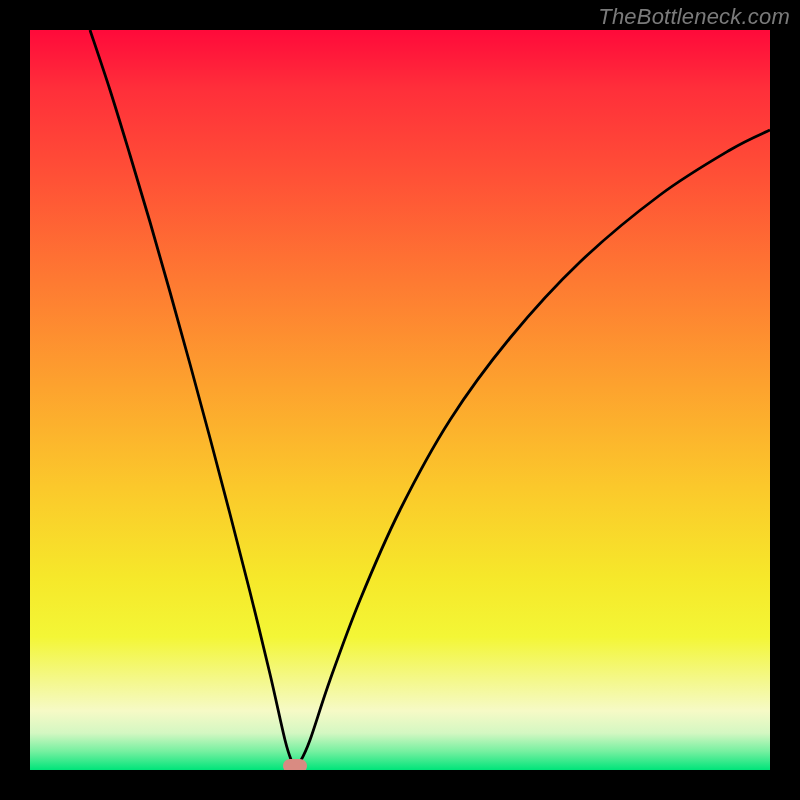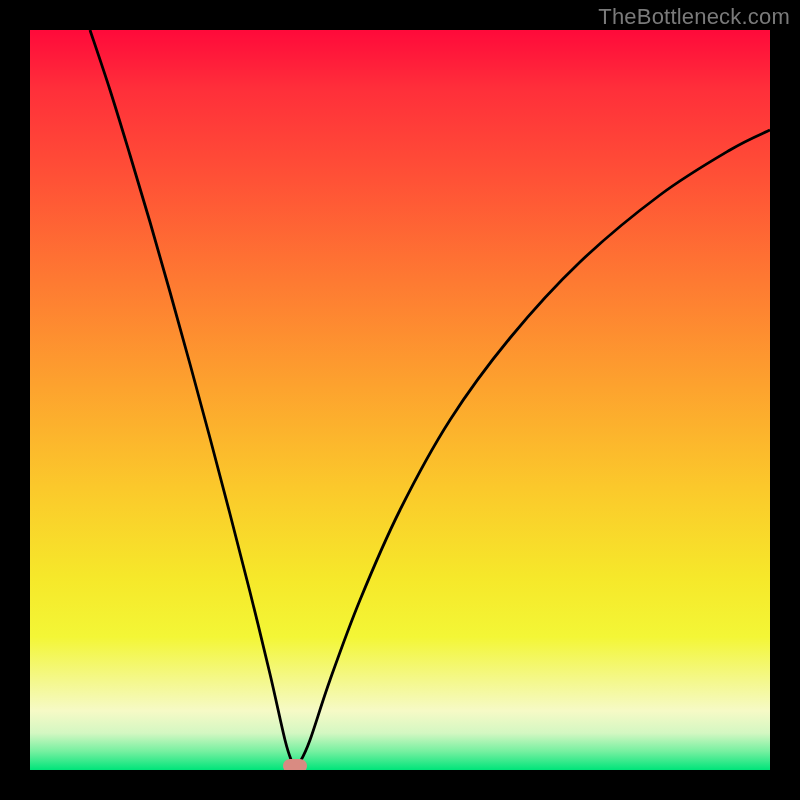--- a/index.html
+++ b/index.html
@@ -11,20 +11,21 @@
     overflow: hidden;
     font-family: Arial, Helvetica, sans-serif;
   }
   .frame {
     position: absolute;
     left: 0;
     top: 0;
     width: 800px;
     height: 800px;
     background: #000;
+    font-style: italic;
   }
   .plot-area {
     position: absolute;
     left: 30px;
     top: 30px;
     width: 740px;
     height: 740px;
     overflow: hidden;
   }
   .gradient {

